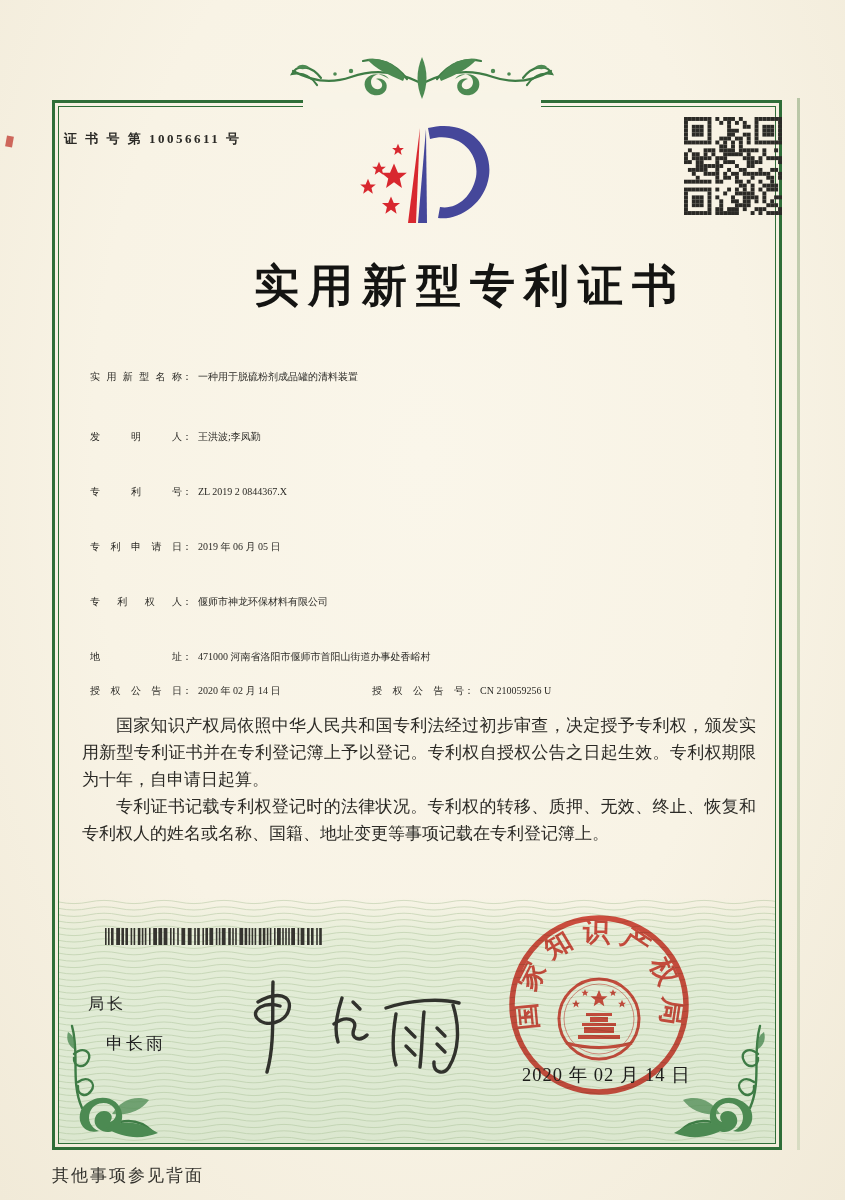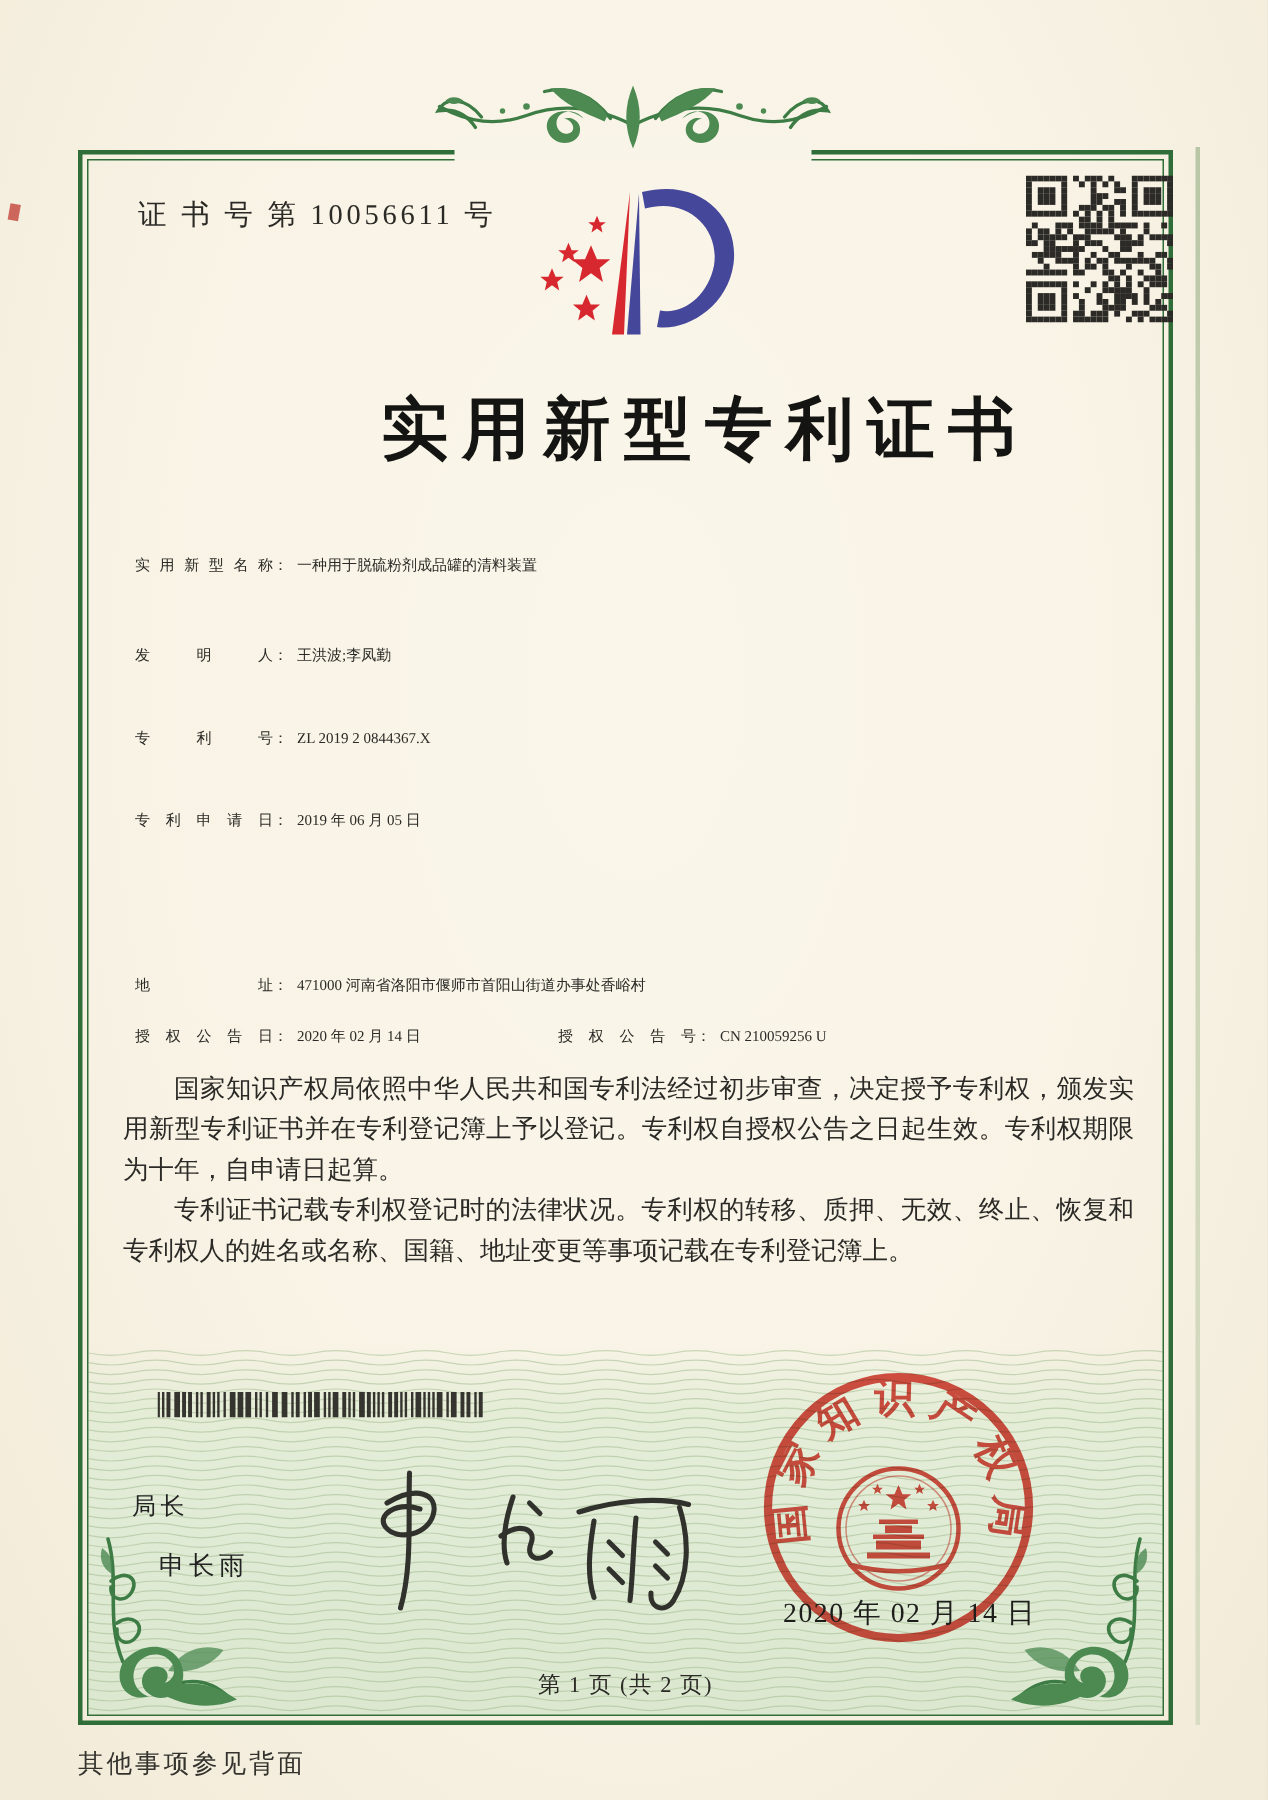--- a/index.html
+++ b/index.html
@@ -12,21 +12,21 @@
   
   .green-band{position:absolute;left:59px;top:898px;width:716px;height:245px;
     background:linear-gradient(180deg, rgba(226,236,213,0) 0%, rgba(226,236,213,.85) 16%, #e0ebd5 50%, #dbe7cf 100%);}
   .green-band svg{display:block;width:716px;height:245px;}
   
   .ornament-top{position:absolute;left:287px;top:33px;width:270px;height:78px;}
   .flourish{position:absolute;width:112px;height:122px;}
   .flourish-left{left:56px;top:1024px;}
   .flourish-right{left:664px;top:1024px;transform:scaleX(-1);}
   
-  .cert-no{position:absolute;left:92px;top:130px;font-size:19px;letter-spacing:2.5px;color:#2b2a26;}
+  .cert-no{position:absolute;left:64px;top:130px;font-size:13px;letter-spacing:2.5px;color:#2b2a26;font-weight:bold;}
   .logo{position:absolute;left:350px;top:120px;width:160px;height:110px;}
   .qr{position:absolute;left:684px;top:117px;width:98px;height:98px;}
   .title{position:absolute;left:52px;top:256px;width:836px;text-align:center;
     font-size:45px;font-weight:bold;letter-spacing:9px;color:#141412;}
   
   .row{position:absolute;left:90px;white-space:nowrap;font-size:10px;color:#2b2a26;}
   .f-label{display:inline-block;width:92px;text-align:justify;text-align-last:justify;vertical-align:top;}
   .f-colon{display:inline-block;}
   .f-value{margin-left:6px;}
   .pair2{position:absolute;left:282px;top:0;white-space:nowrap;font-family:Liberation Serif, serif;}
@@ -505,20 +505,23 @@
   </div>
   <div class="row" style="top:430px">
     <span class="f-label">发明人</span><span class="f-colon">：</span><span class="f-value">王洪波;李凤勤</span>
   </div>
   <div class="row" style="top:485px">
     <span class="f-label">专利号</span><span class="f-colon">：</span><span class="f-value">ZL 2019 2 0844367.X</span>
   </div>
   <div class="row" style="top:540px">
     <span class="f-label">专利申请日</span><span class="f-colon">：</span><span class="f-value">2019 年 06 月 05 日</span>
   </div>
+  <div class="row" style="top:595px">
+    <span class="f-label">专利权人</span><span class="f-colon">：</span><span class="f-value">偃师市神龙环保材料有限公司</span>
+  </div>
   <div class="row" style="top:650px">
     <span class="f-label">地址</span><span class="f-colon">：</span><span class="f-value">471000 河南省洛阳市偃师市首阳山街道办事处香峪村</span>
   </div>
 
   <div class="row" style="top:684px">
     <span class="f-label">授权公告日</span><span class="f-colon">：</span><span class="f-value">2020 年 02 月 14 日</span>
     <span class="pair2">
       <span class="f-label">授权公告号</span><span class="f-colon">：</span><span class="f-value">CN 210059256 U</span>
     </span>
   </div>
@@ -620,18 +623,17 @@
         <rect x="-9" y="-2" width="18" height="5"></rect>
         <rect x="-17" y="4" width="34" height="3"></rect>
         <rect x="-15" y="8" width="30" height="6"></rect>
         <rect x="-21" y="16" width="42" height="4"></rect>
         <path d="M-33,24 Q0,33 33,24" fill="none" stroke="#d6392e" stroke-width="3"></path>
       </g>
     </g>
   </svg>
   <div class="seal-date">2020 年 02 月 14 日</div>
 
-  <div class="page-ind">第 1 页 (共 2 页)</div>
   <div class="footer-note">其他事项参见背面</div>
 
   <div class="edge-line"></div>
   <div class="edge-mark"></div>
 </div>
 
 </body></html>

